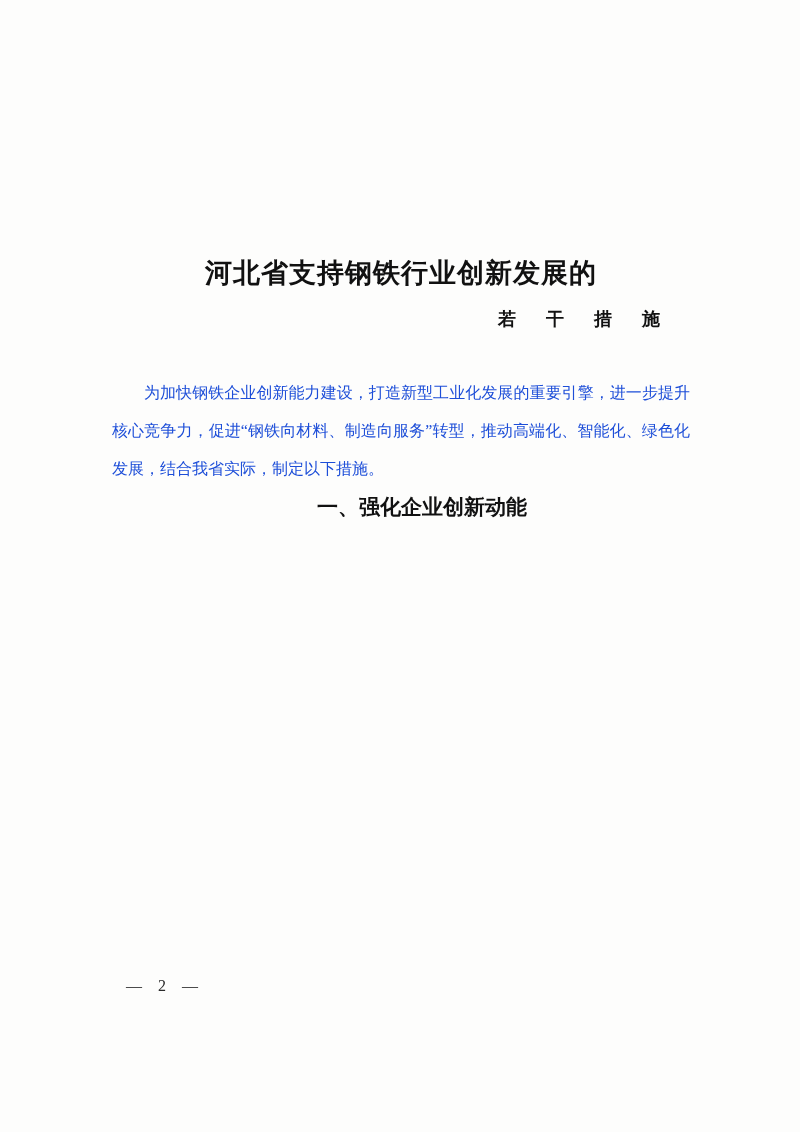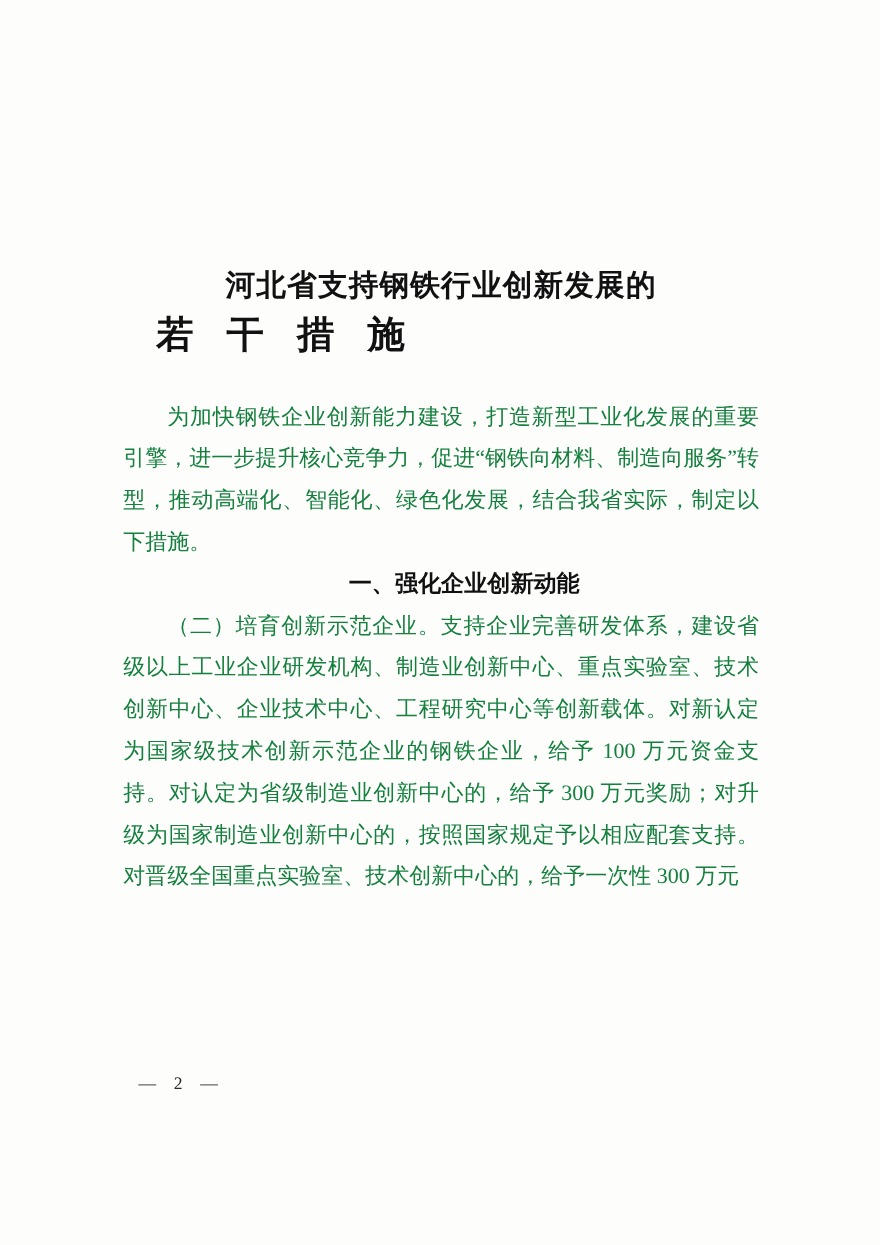--- a/index.html
+++ b/index.html
@@ -12,50 +12,50 @@
     width: 800px;
     height: 1132px;
     background: #fdfdfc;
     overflow: hidden;
     font-family: "Liberation Serif", serif;
     color: #1b1b1b;
   }
   .content {
     position: absolute;
     left: 112px;
-    top: 240px;
+    top: 254px;
     width: 578px;
   }
   .doc-title-line1 {
     margin: 0;
     font-size: 27px;
     font-weight: bold;
     line-height: 38px;
     text-align: center;
     letter-spacing: 1px;
     color: #111;
   }
   .doc-title-line2 {
     margin: 8px 0 0 0;
-    font-size: 34px;
+    font-size: 18px;
     font-weight: bold;
     line-height: 38px;
-    text-align: left;
+    text-align: right;
     letter-spacing: 30px;
     padding-left: 30px; 
     color: #111;
   }
   .body-para {
     margin: 0;
-    font-size: 20px;
+    font-size: 16px;
     line-height: 38px;
     text-align: justify;
     text-justify: inter-ideograph;
     text-indent: 2em;
-    color: #15803d;
+    color: #1d4ed8;
   }
   .body-para.first {
     margin-top: 36px;
   }
   .section-heading {
     margin: 0;
     font-size: 21px;
     font-weight: bold;
     font-family: "Liberation Sans", sans-serif;
     line-height: 38px;
@@ -80,17 +80,16 @@
 <div class="page">
   <div class="content">
     <h1 class="doc-title-line1">河北省支持钢铁行业创新发展的</h1>
     <h2 class="doc-title-line2">若干措施</h2>
 
     <p class="body-para first">为加快钢铁企业创新能力建设，打造新型工业化发展的重要引擎，进一步提升核心竞争力，促进“钢铁向材料、制造向服务”转型，推动高端化、智能化、绿色化发展，结合我省实际，制定以下措施。</p>
 
     <h3 class="section-heading">一、强化企业创新动能</h3>
 
 
-    <p class="body-para">（二）培育创新示范企业。支持企业完善研发体系，建设省级以上工业企业研发机构、制造业创新中心、重点实验室、技术创新中心、企业技术中心、工程研究中心等创新载体。对新认定为国家级技术创新示范企业的钢铁企业，给予 100 万元资金支持。对认定为省级制造业创新中心的，给予 300 万元奖励；对升级为国家制造业创新中心的，按照国家规定予以相应配套支持。对晋级全国重点实验室、技术创新中心的，给予一次性 300 万元</p>
   </div>
 
   <div class="page-footer">— 2 —</div>
 </div>
 
 </body></html>

